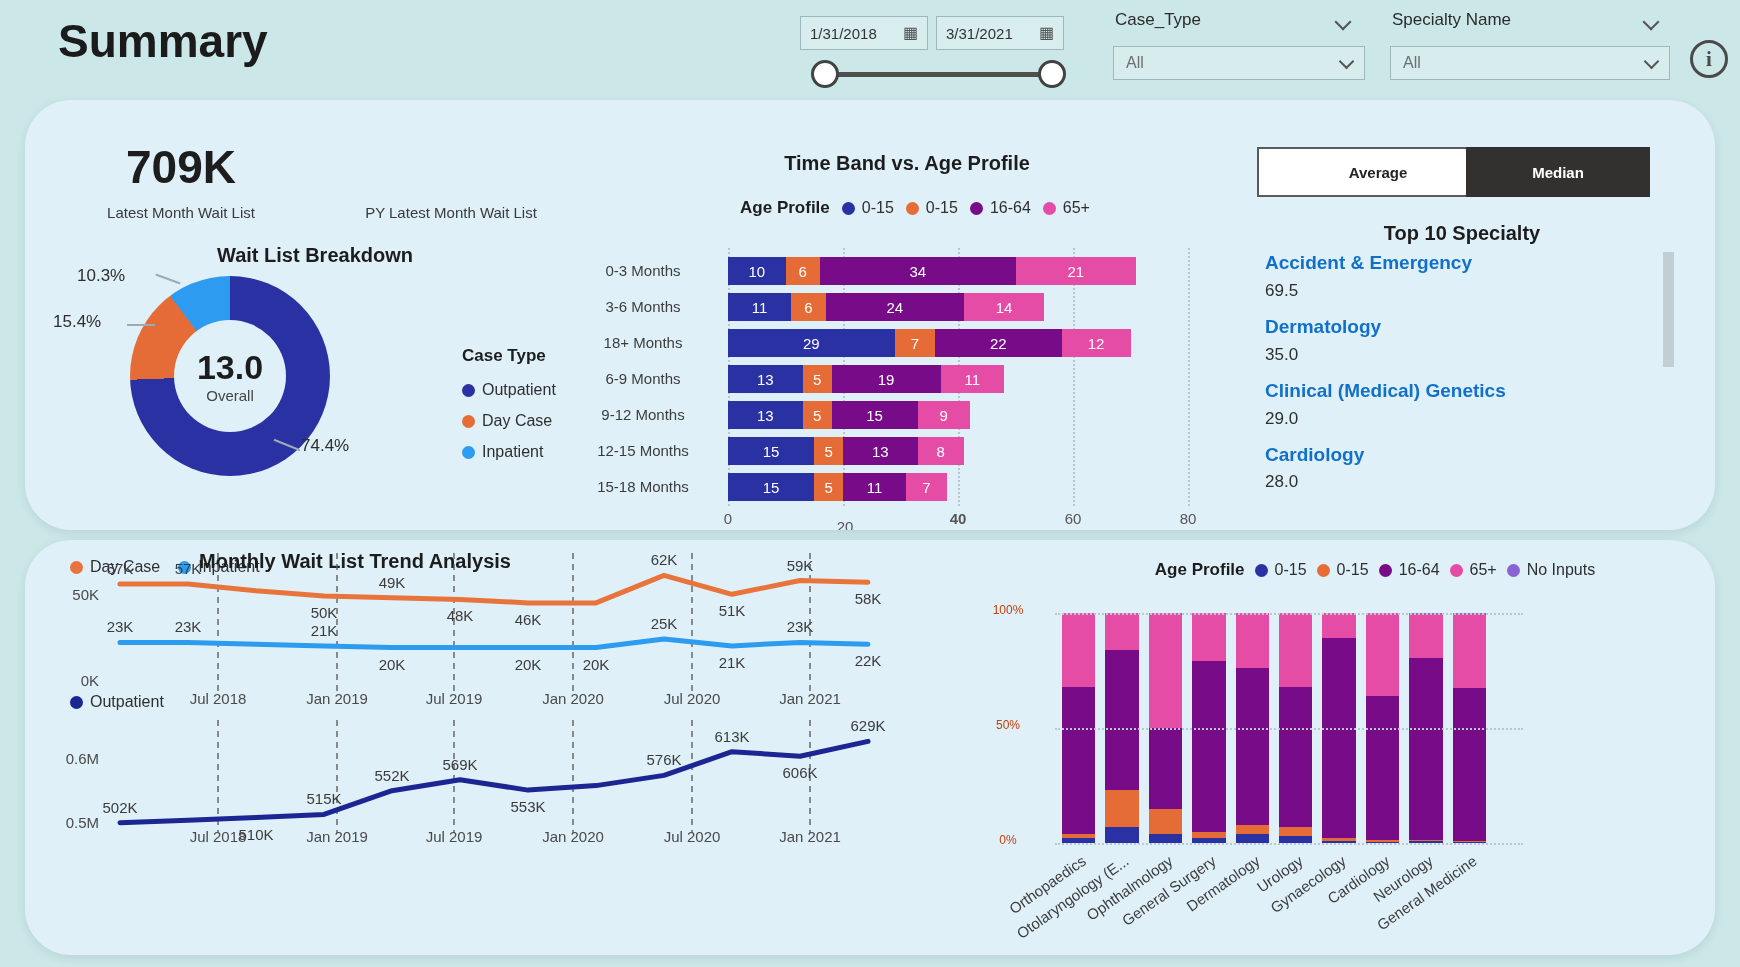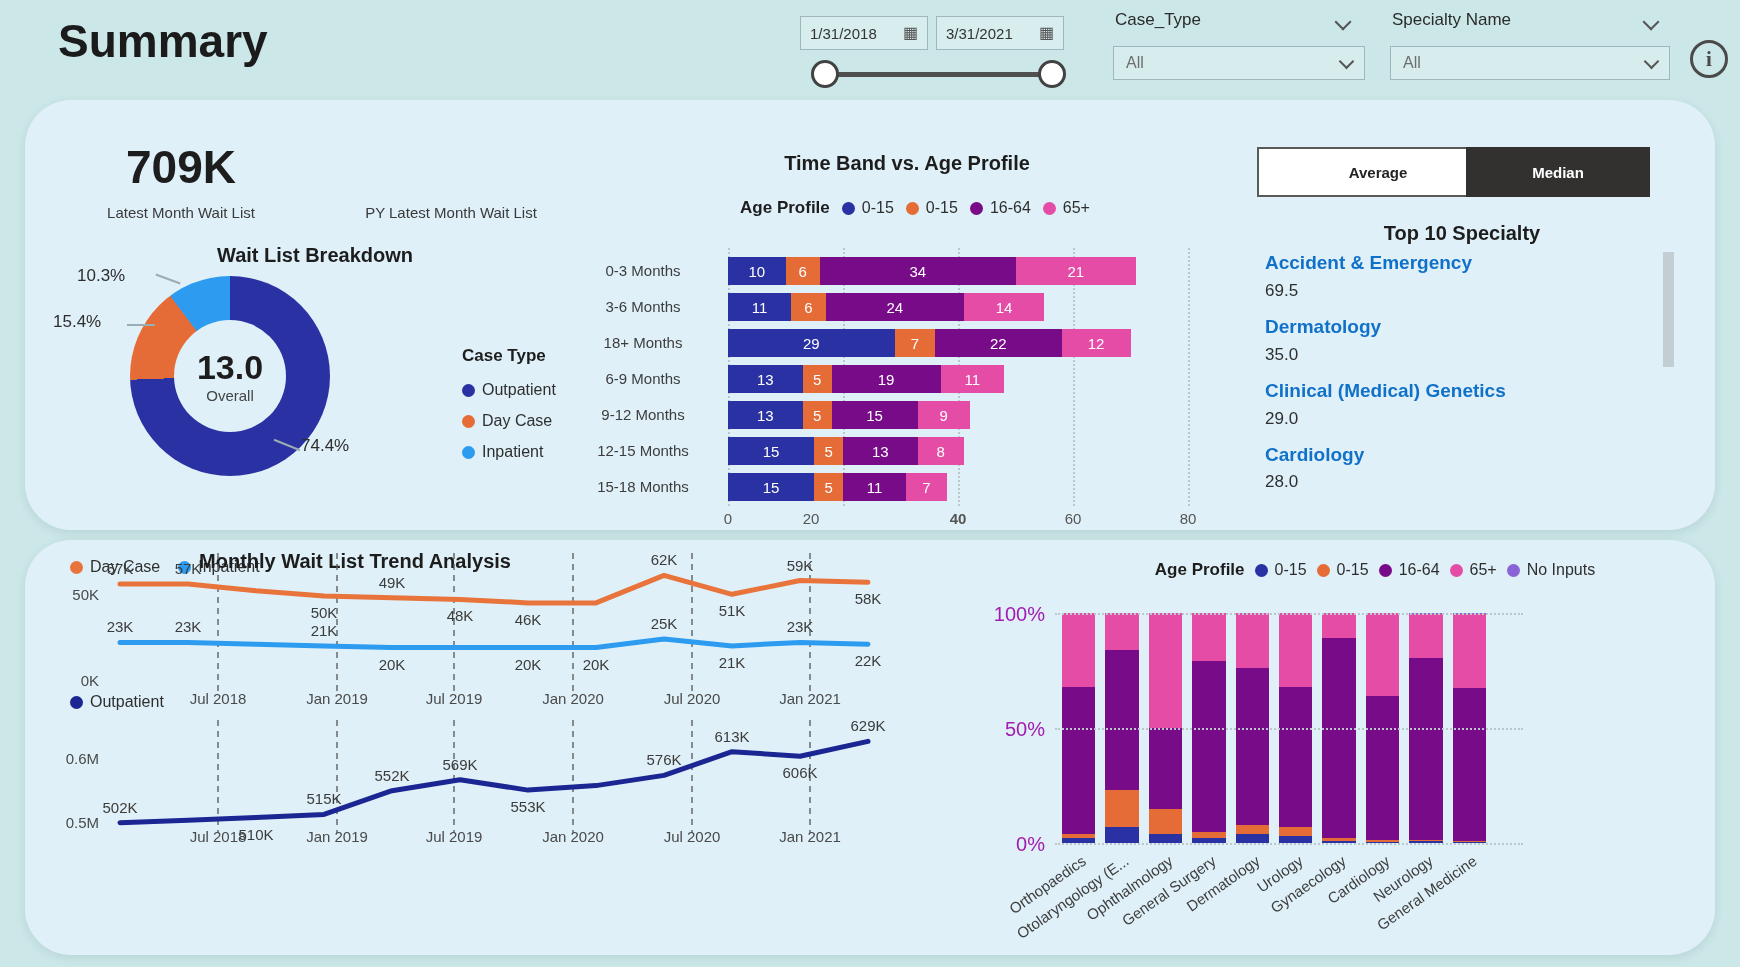--- a/index.html
+++ b/index.html
@@ -55,21 +55,21 @@
   .t10-val{font-size:17px;color:#2f2f2f;margin:7px 0 15px;}
   .sbar{position:absolute;left:1638px;top:152px;width:11px;height:115px;background:#c3cdd4;}
   #trendLegendTop{position:absolute;left:45px;top:18px;display:flex;gap:18px;}
   #outLegend{position:absolute;left:45px;top:153px;}
   .ylab{position:absolute;left:18px;width:56px;text-align:right;font-size:15px;color:#4a4a4a;}
   .xlab{position:absolute;width:90px;text-align:center;font-size:15px;color:#4a4a4a;}
   svg.trend{position:absolute;left:60px;overflow:visible;}
   svg.trend text{font-family:"Liberation Sans",sans-serif;font-size:15px;fill:#3c3c3c;}
   #ageLegend2{position:absolute;left:1050px;top:20px;width:600px;display:flex;justify-content:center;align-items:center;gap:10px;}
   .col-grid{position:absolute;left:1030px;width:468px;border-top:2px dotted #bcc6cd;}
-  .col-ylab{position:absolute;left:946px;width:74px;text-align:right;font-size:20px;color:#a21caf;}
+  .col-ylab{position:absolute;left:946px;width:74px;text-align:center;font-size:12px;color:#c2410c;}
   #cols{position:absolute;left:1037px;top:73px;width:424px;height:230px;display:flex;gap:10px;align-items:flex-end;}
   .col{flex:1;height:230px;display:flex;flex-direction:column-reverse;}
   .colseg{width:100%;}
   .col-xlab{position:absolute;top:312px;width:165px;text-align:right;font-size:15px;color:#3d3d3d;
             transform:rotate(-35deg);transform-origin:100% 0;white-space:nowrap;}
 </style>
 </head>
 <body>
 
 <div class="hdr-title">Summary</div>
@@ -170,21 +170,21 @@
       <div class="t10-name" style="color: rgb(17, 113, 201);">Cardiology</div>
       <div class="t10-val">28.0</div>
     </div>
   <div class="sbar"></div>
 <div class="pct" style="left: 276px; top: 336px;">74.4%</div>
     <div class="pct" style="left: 28px; top: 212px;">15.4%</div>
     <div class="pct" style="left: 52px; top: 166px;">10.3%</div>
     <div class="tb-grid" style="left: 703px;"></div>
     <div class="tb-tick" style="left: 683px;">0</div>
     <div class="tb-grid" style="left: 818px;"></div>
-    <div class="tb-tick" style="left: 766px;">20</div>
+    <div class="tb-tick" style="left: 800px; margin-top: 8px;">20</div>
     <div class="tb-grid" style="left: 933px;"></div>
     <div class="tb-tick" style="left: 913px; font-weight: bold;">40</div>
     <div class="tb-grid" style="left: 1048px;"></div>
     <div class="tb-tick" style="left: 1028px;">60</div>
     <div class="tb-grid" style="left: 1163px;"></div>
     <div class="tb-tick" style="left: 1143px;">80</div>
     <div class="tb-row" style="top: 157px;">
       <div class="tb-cat">0-3 Months</div>
       <div class="tb-seg" style="left: 160px; width: 57.5px; background: rgb(42, 49, 162);">10</div>
       <div class="tb-seg" style="left: 217.5px; width: 34.5px; background: rgb(230, 108, 55);">6</div>

